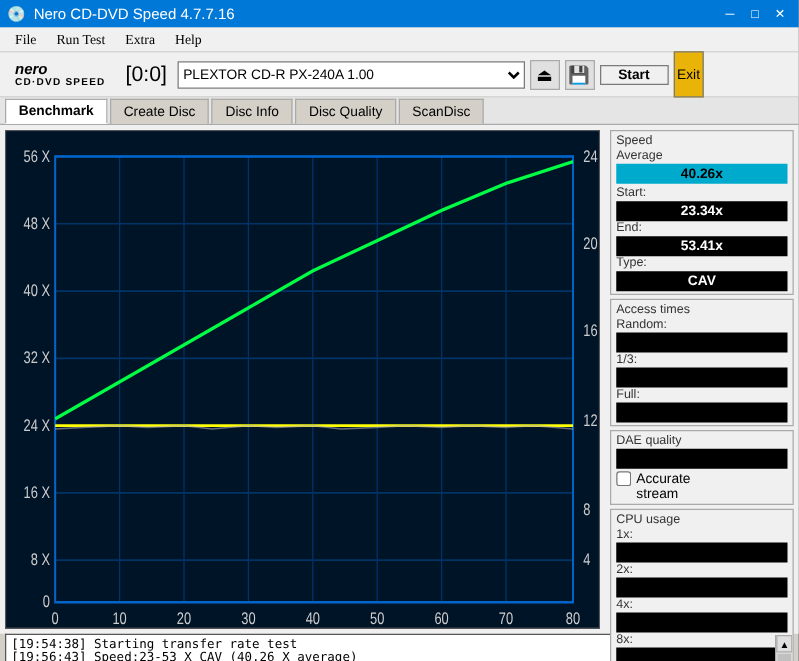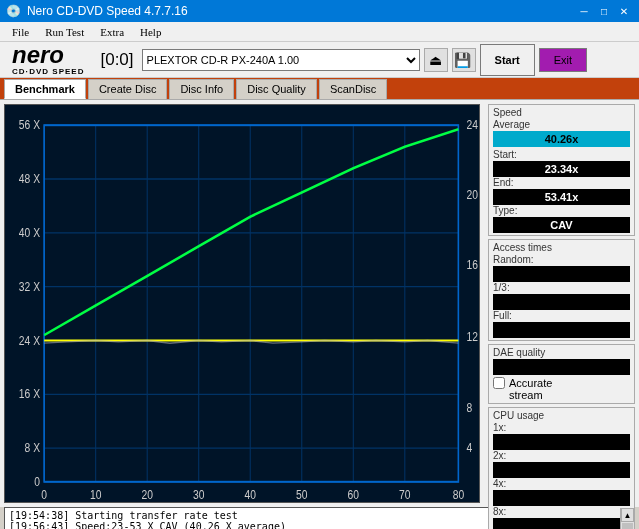--- a/index.html
+++ b/index.html
@@ -13,25 +13,25 @@
     
     
     .menu-bar { background: #f0f0f0; height: 20px; display: flex; align-items: center; padding: 0 4px; border-bottom: 1px solid #ccc; font-family: Liberation Serif, serif; }
     .menu-item { padding: 2px 8px; cursor: pointer; font-size: 11px; }
     
     
     .toolbar { background: #f0f0f0; height: 36px; display: flex; align-items: center; padding: 2px 4px; gap: 4px; border-bottom: 1px solid #ccc; }
     .drive-label { font-size: 17px; color: #000; padding: 0 4px; text-align: right; }
     .drive-select { height: 22px; width: 278px; font-size: 11px; border: 1px solid #7a7a7a; background: white; }
     .toolbar-icon-btn { width: 24px; height: 24px; background: #e0e0e0; border: 1px solid #aaa; cursor: pointer; display: flex; align-items: center; justify-content: center; font-size: 14px; }
-    .start-btn { height: 32px; padding: 0 14px; background: #f0f0f0; border: 1px solid #7a7a7a; font-size: 11px; font-weight: bold; cursor: pointer; }
-    .exit-btn { height: 24px; padding: 0 14px; background: #a21caf; border: 1px solid #7a7a7a; font-size: 11px; cursor: pointer; }
-    
-    
-    .tabs { background: #c2410c; height: 22px; display: flex; align-items: center; padding: 0 4px; border-bottom: 1px solid #aaa; }
+    .start-btn { height: 16px; padding: 0 14px; background: #f0f0f0; border: 1px solid #7a7a7a; font-size: 11px; font-weight: bold; cursor: pointer; }
+    .exit-btn { height: 37px; padding: 0 2px; background: #eab308; border: 1px solid #7a7a7a; font-size: 11px; cursor: pointer; }
+    
+    
+    .tabs { background: #e5e5e5; height: 22px; display: flex; align-items: flex-end; padding: 0 4px; border-bottom: 1px solid #aaa; }
     .tab { padding: 2px 10px; border: 1px solid #aaa; border-bottom: none; background: #d4d0c8; font-size: 11px; cursor: pointer; height: 20px; display: flex; align-items: center; margin-right: 2px; }
     .tab.active { background: white; font-weight: bold; border-bottom: 1px solid white; }
     
     
     .main-content { display: flex; height: calc(529px - 22px - 20px - 36px - 22px - 22px); background: #f0f0f0; }
     
     
     .chart-container { flex: 1; background: #001428; margin: 4px; border: 1px solid #555; position: relative; overflow: hidden; }
     
     
@@ -78,21 +78,21 @@
 
 <div class="menu-bar">
   <span class="menu-item">File</span>
   <span class="menu-item">Run Test</span>
   <span class="menu-item">Extra</span>
   <span class="menu-item">Help</span>
 </div>
 
 <div class="toolbar">
   <div class="nero-logo">
-    <div class="nero-text" style="font-size:24px; font-weight:bold; color:#000; line-height:1;">nero</div>
+    <div class="nero-text" style="font-size:12px; font-weight:bold; color:#000; line-height:1;">nero</div>
     <div class="nero-sub" style="font-size:8px; letter-spacing:1px; color:#000;">CD·DVD <span style="font-weight:900;">SPEED</span></div>
   </div>
   <span class="drive-label">[0:0]</span>
   <select class="drive-select">
     <option>PLEXTOR CD-R  PX-240A 1.00</option>
   </select>
   <button class="toolbar-icon-btn" title="Eject">⏏</button>
   <button class="toolbar-icon-btn" title="Save">💾</button>
   <button class="start-btn">Start</button>
   <button class="exit-btn">Exit</button>

